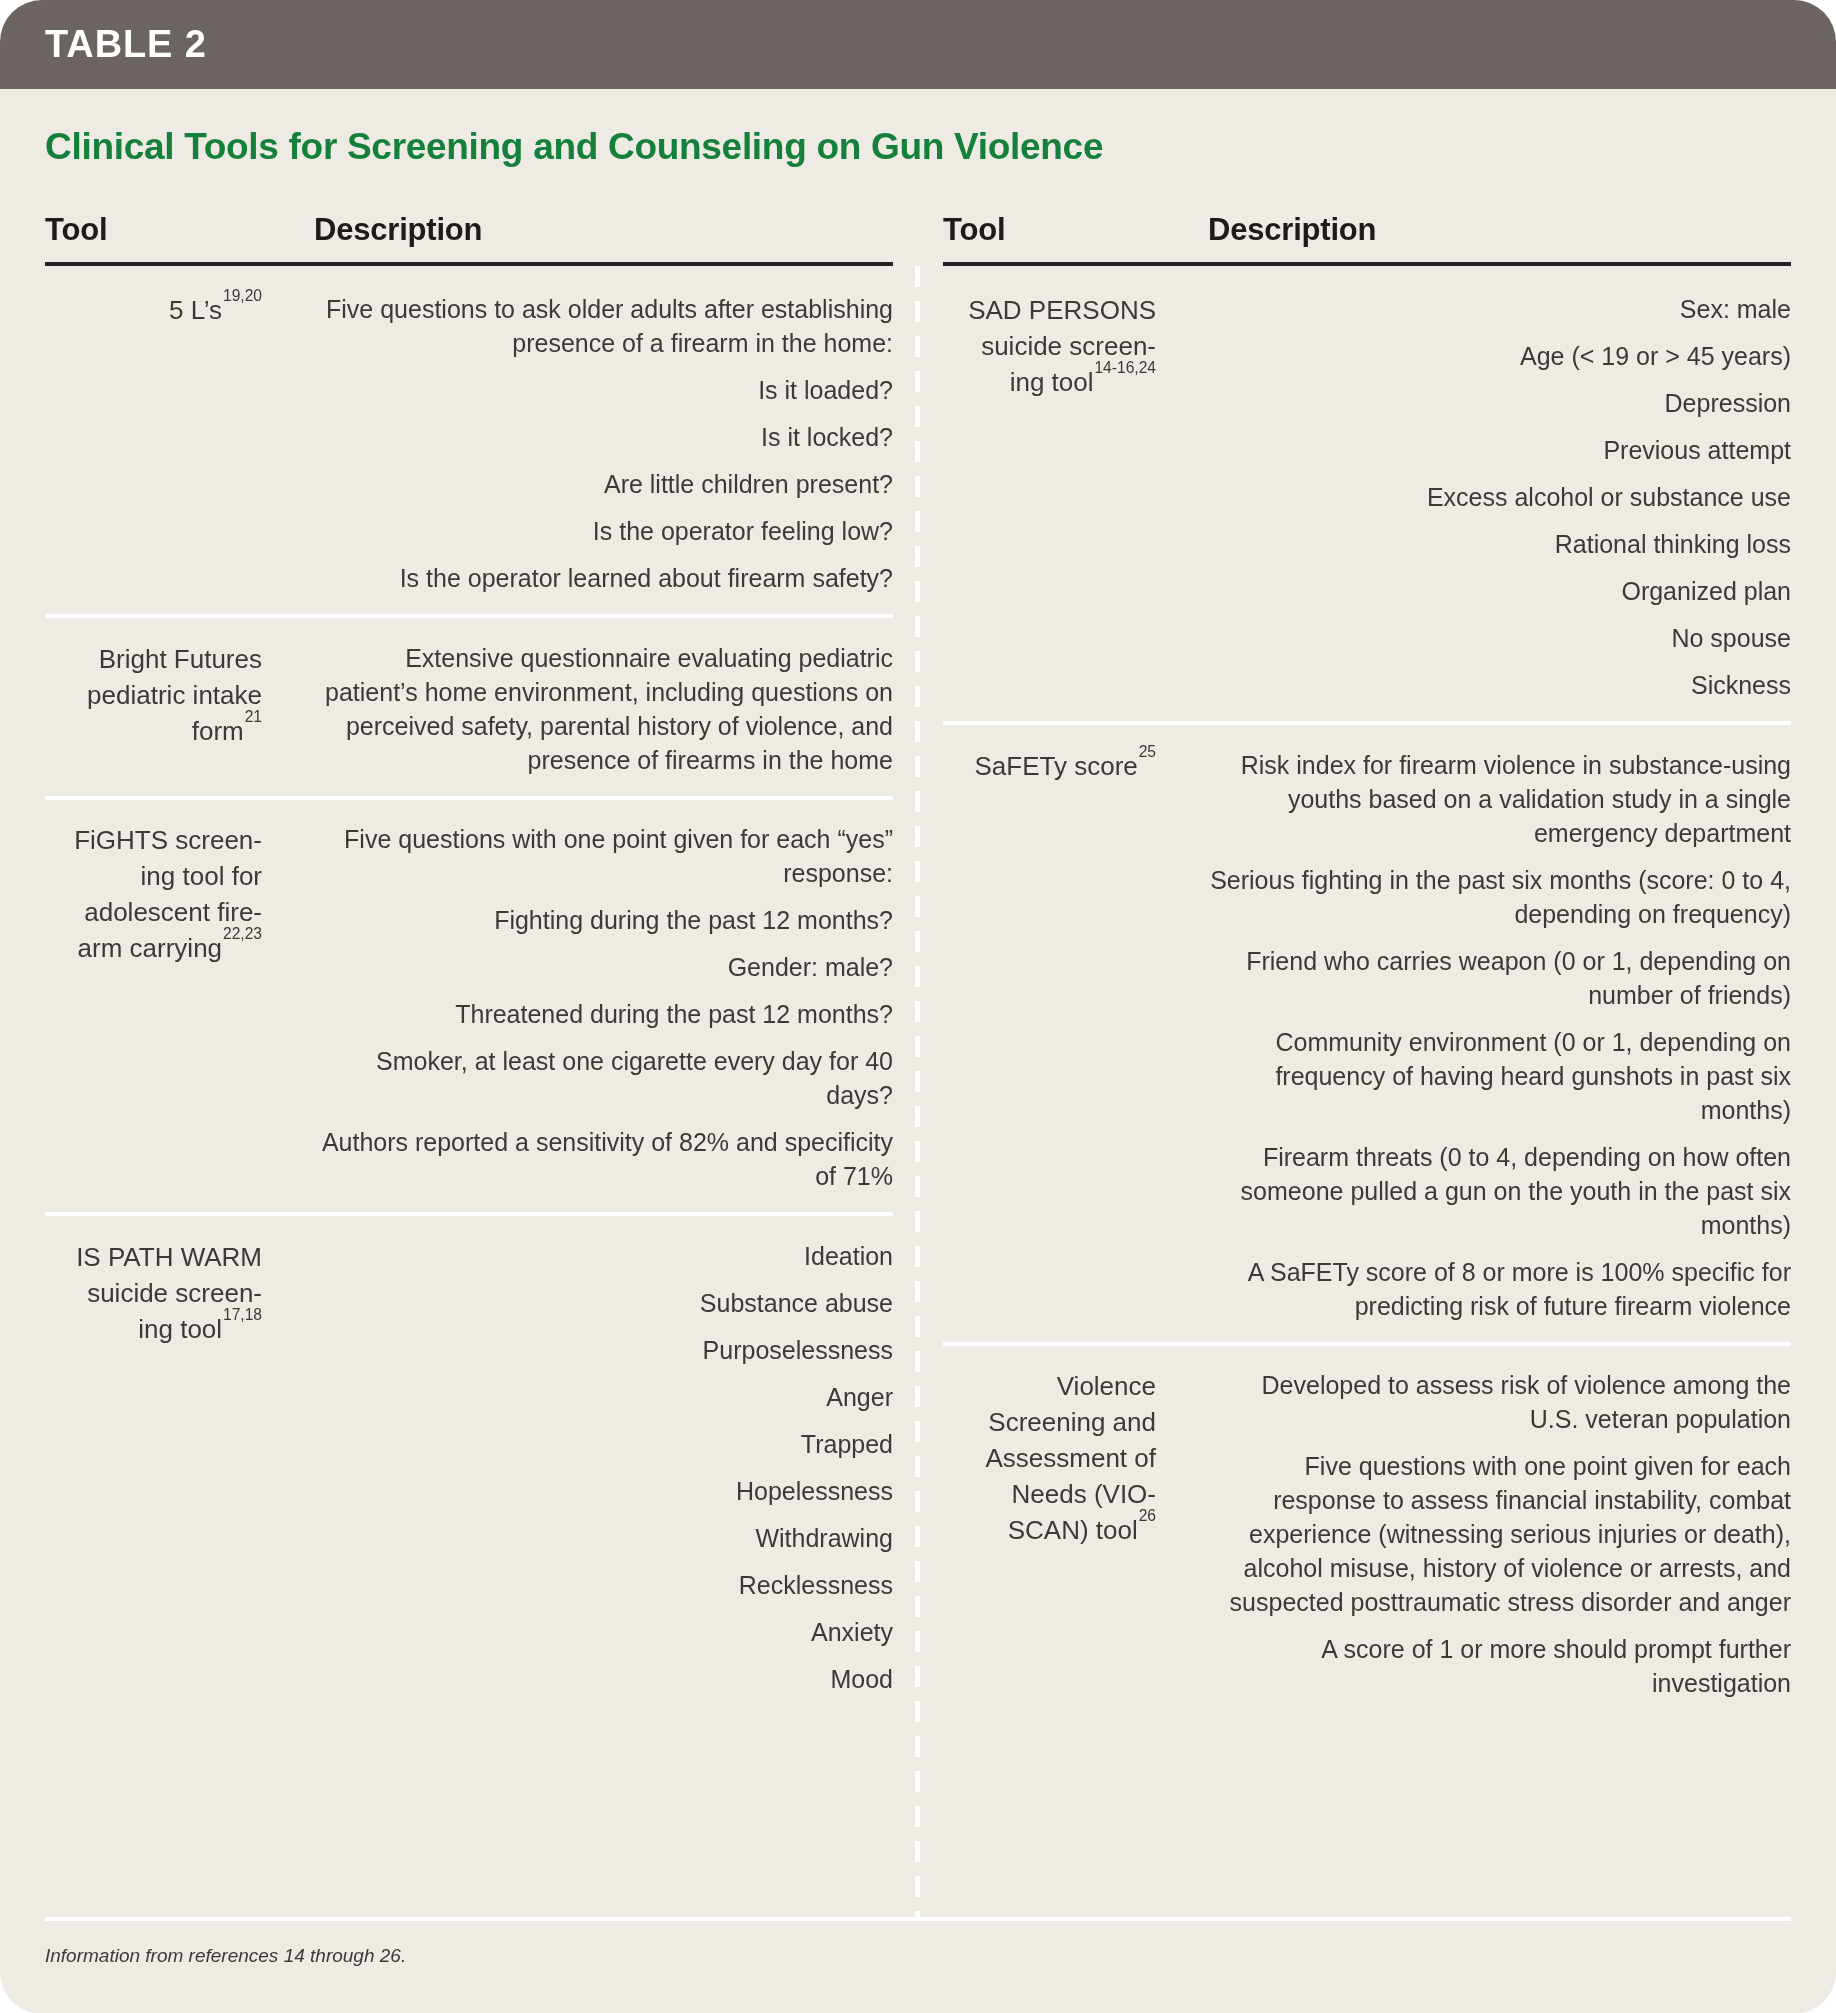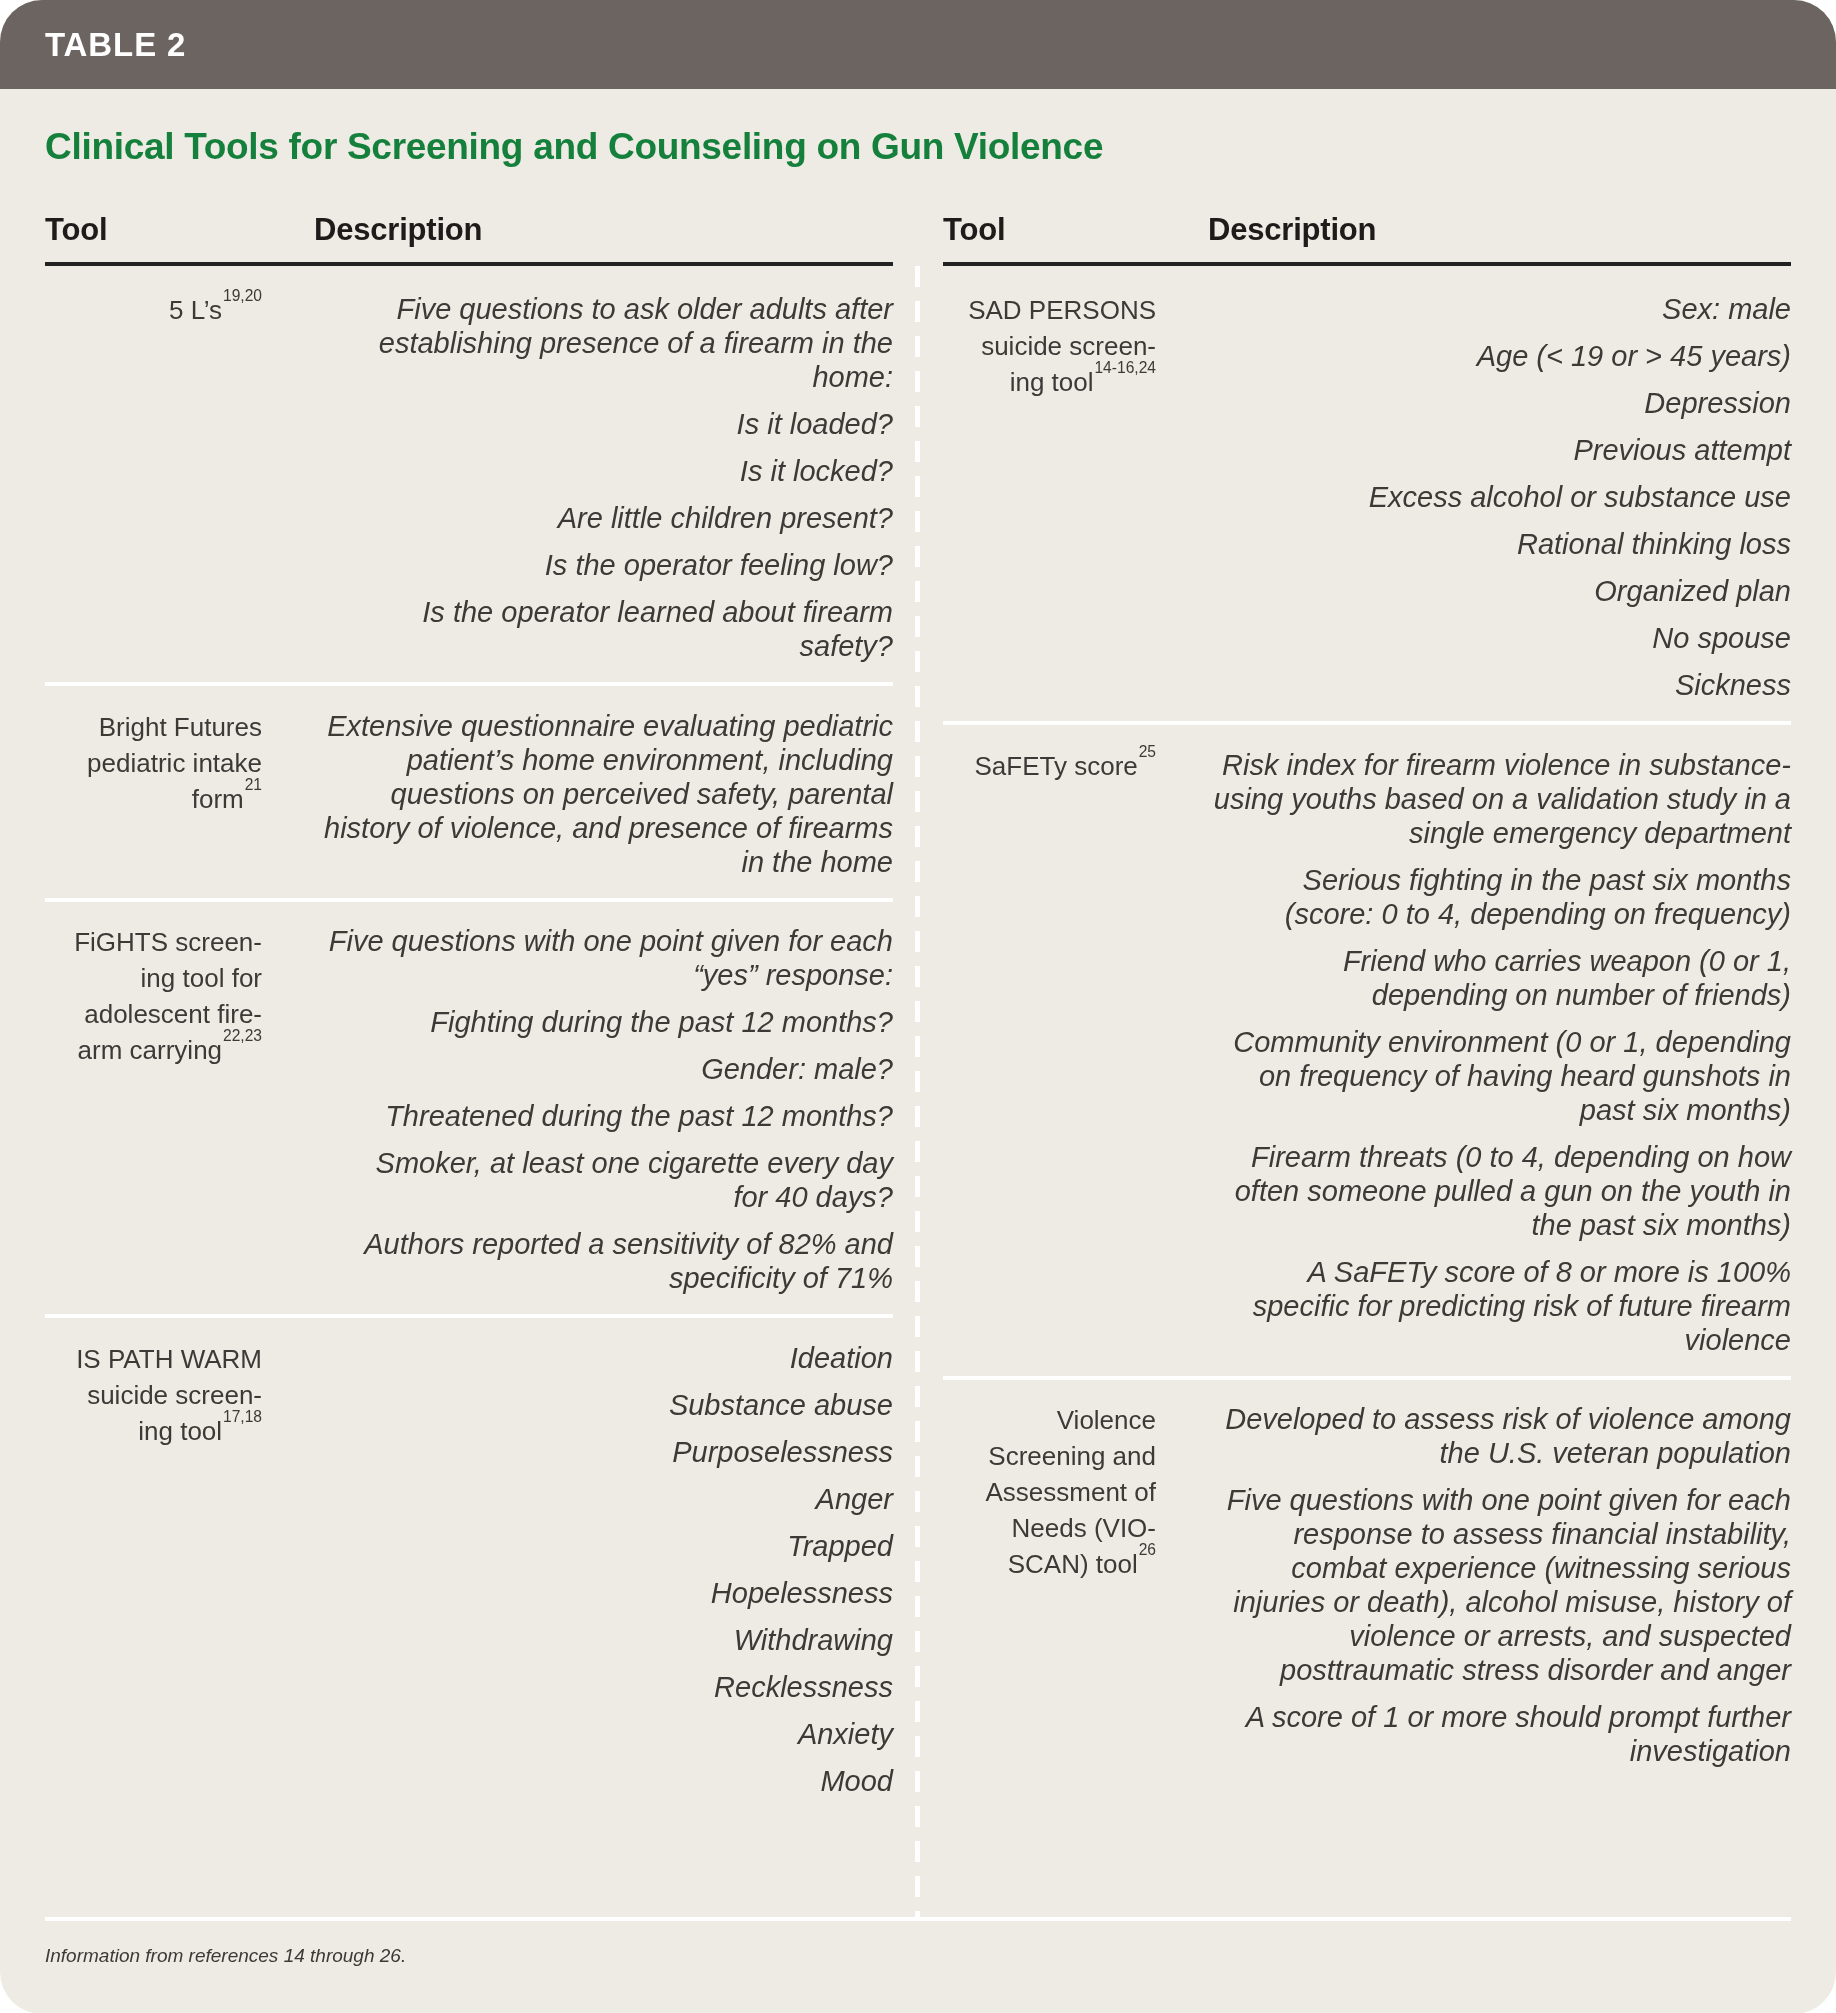--- a/index.html
+++ b/index.html
@@ -16,21 +16,21 @@
     display:flex; flex-direction:column;
     box-sizing:border-box;
   }
   .bar {
     height:89px; flex:none;
     background:var(--bar,#6b6460);
     display:flex; align-items:center;
     padding:0 45px;
   }
   .bar-label {
-    color:#ffffff; font-size:33px; font-weight:bold; letter-spacing:0.9px;
+    color:#ffffff; font-size:38px; font-weight:bold; letter-spacing:0.9px;
   }
   .content {
     flex:1; min-height:0;
     display:flex; flex-direction:column;
     padding:0 45px 47px 45px;
     box-sizing:border-box;
   }
   .title {
     color:var(--green,#15803c);
     font-size:37px; font-weight:bold;
@@ -67,23 +67,22 @@
     padding:22.6px 0 19px 0;
     border-top:4.3px solid var(--sep,#ffffff);
     text-align:right;
   }
   .trow:first-child { border-top:none; padding-top:26px; }
   .tool {
     font-size:26px; line-height:36px; color:var(--text,#3b3a37);
   }
   .desc { min-width:0; }
   .desc-item {
-    font-size:29px; line-height:34px; color:var(--text,#3b3a37);
+    font-size:25px; line-height:34px; color:var(--text,#3b3a37);
     margin:0 0 13px 0;
-    font-style:italic;
   }
   .desc-item:last-child { margin-bottom:0; }
   .desc-item.indent { padding-left:22.6px; }
   sup.ref {
     font-size:0.6em; line-height:0;
     position:relative; top:-0.52em; margin-left:0.9px;
   }
   .footer {
     flex:none; margin-top:auto;
     border-top:4.3px solid var(--sep,#ffffff);

